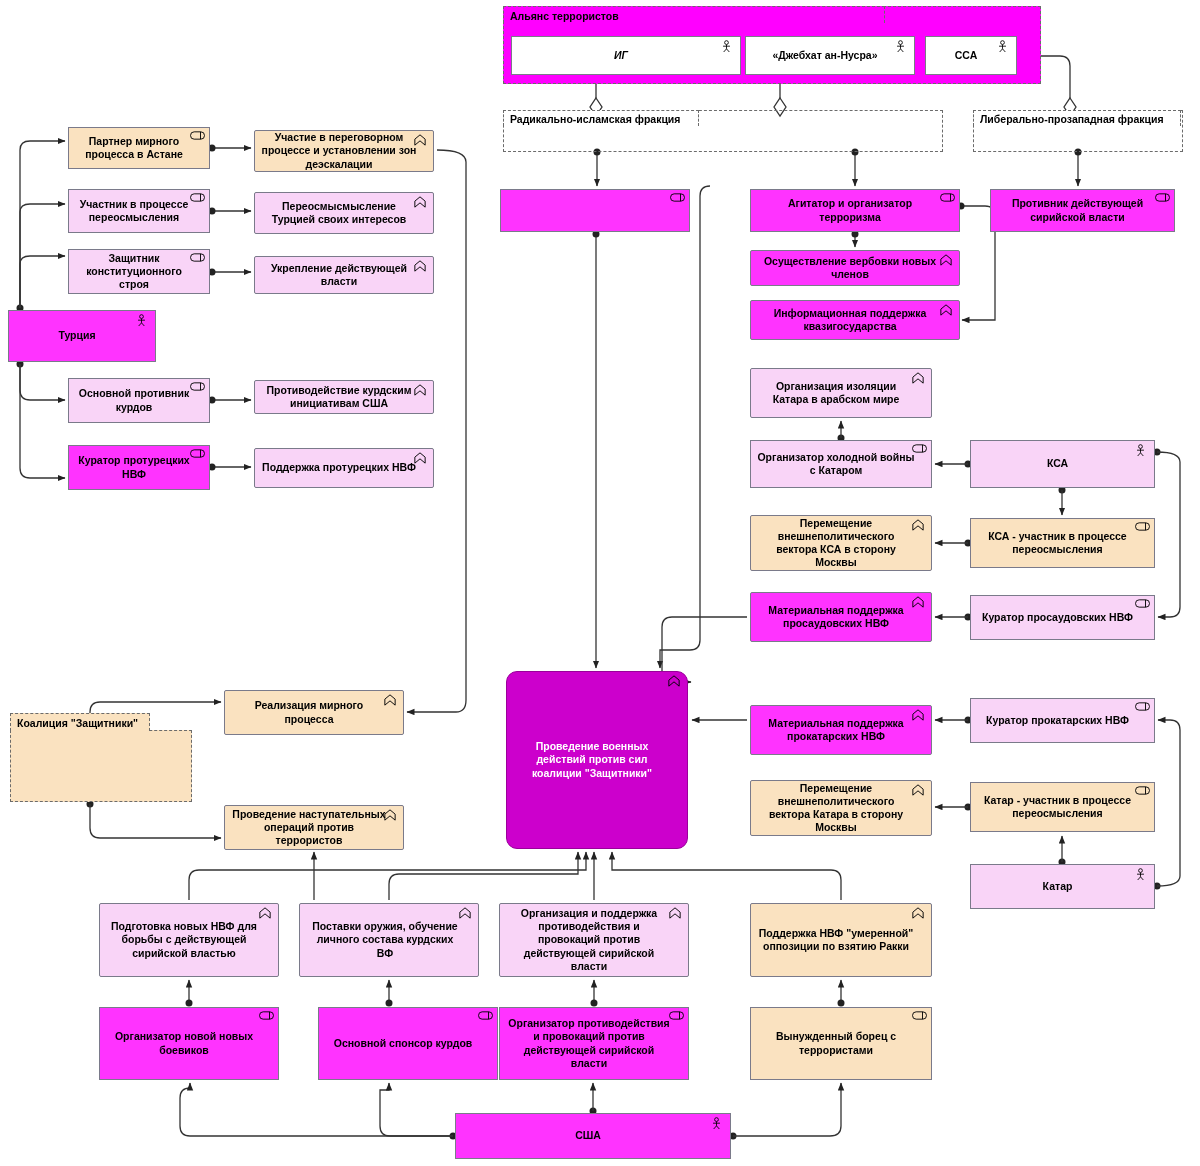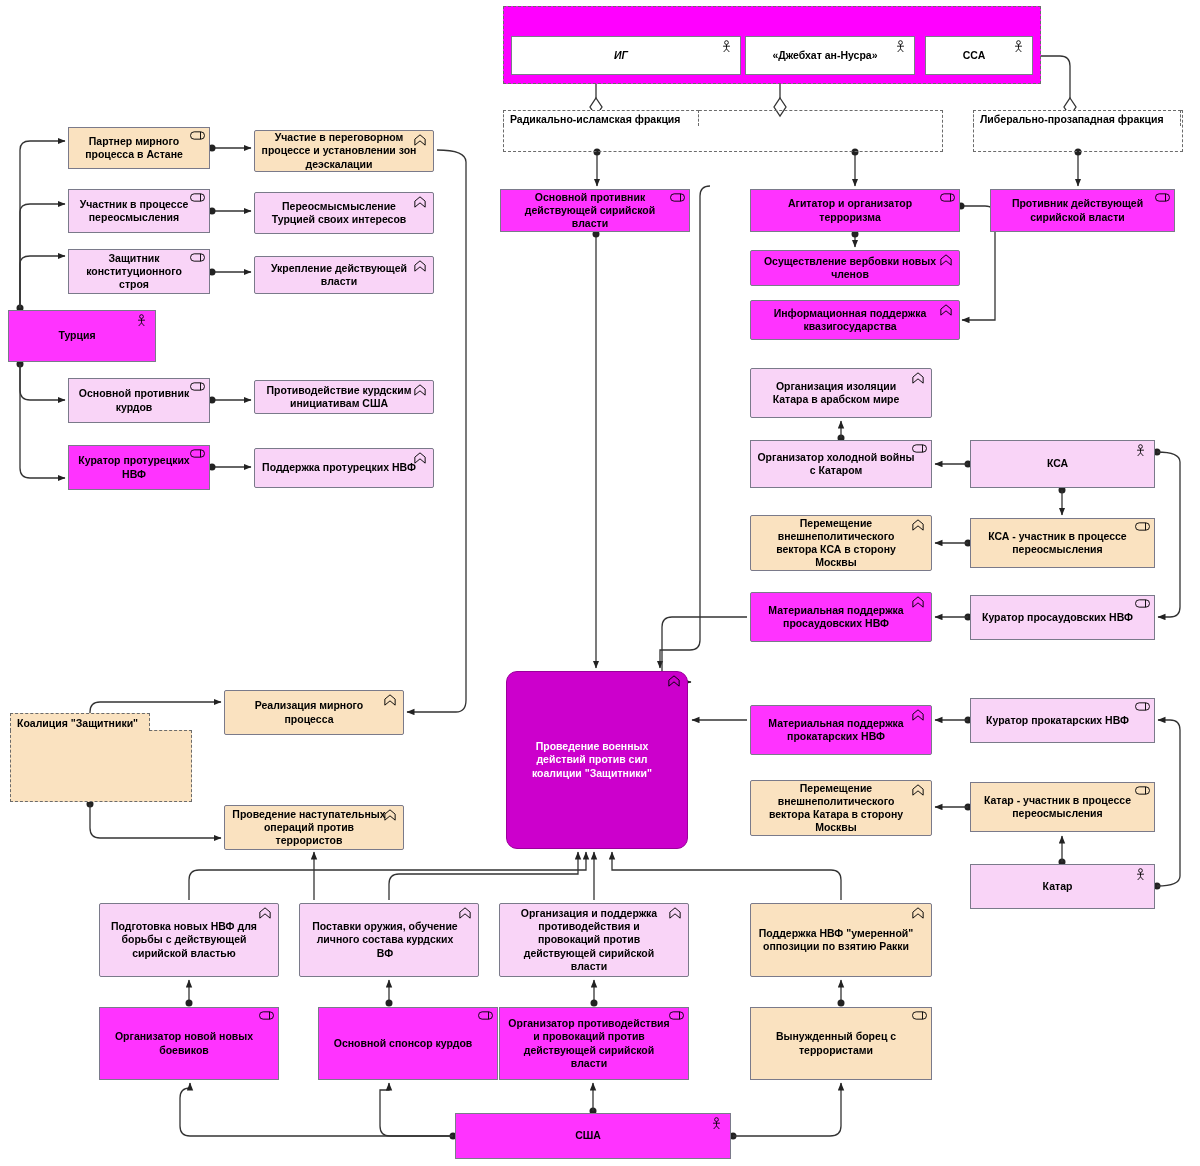--- a/index.html
+++ b/index.html
@@ -157,20 +157,23 @@
       <circle cx="453" cy="1136" r="3.5" fill="#222" stroke="none"></circle>
       <path d="M453,1136 L190,1136 Q180,1136 180,1126 L180,1098 Q180,1088 190,1088 L190,1083" marker-end="url(#arw)"></path>
       <path d="M453,1136 L390,1136 Q380,1136 380,1126 L380,1090 L389,1090 L389,1083" marker-end="url(#arw)"></path>
       <circle cx="733" cy="1136" r="3.5" fill="#222" stroke="none"></circle>
       <path d="M733,1136 L830,1136 Q841,1136 841,1126 L841,1083" marker-end="url(#arw)"></path>
     </g>
   </svg>
 
   <div class="group group-fill-magenta" style="left:503px;top:6px;width:538px;height:78px;">
   </div>
+  <div class="group-tab on-magenta" style="left:503px;top:6px;width:382px;height:17px;">
+    <span>Альянс террористов</span>
+  </div>
 
   <div class="group" style="left:503px;top:110px;width:440px;height:42px;"></div>
   <div class="group-tab on-none" style="left:503px;top:110px;width:196px;height:16px;background:#fff;">
     <span>Радикально-исламская фракция</span>
   </div>
 
   <div class="group" style="left:973px;top:110px;width:210px;height:42px;"></div>
   <div class="group-tab on-none" style="left:973px;top:110px;width:208px;height:16px;background:#fff;">
     <span>Либерально-прозападная фракция</span>
   </div>
@@ -192,31 +195,30 @@
       </div>
       <div class="node c-white" style="left: 745px; top: 36px; width: 170px; height: 39px;">
         <span class="lbl">«Джебхат ан-Нусра»</span>
         <span class="ic">
           <svg viewBox="0 0 14 16" width="11" height="13">
             <circle cx="7" cy="3" r="2.4" fill="none" stroke="#000" stroke-width="1.1"></circle>
             <path d="M7,5.6 L7,11 M2.6,7.6 L11.4,7.6 M7,11 L3.4,15 M7,11 L10.6,15" fill="none" stroke="#000" stroke-width="1.1"></path>
           </svg>
         </span>
       </div>
-      <div class="node c-white" style="left: 925px; top: 36px; width: 108px; height: 39px;">
+      <div class="node c-white" style="left: 925px; top: 36px; width: 92px; height: 39px;">
         <span class="lbl">ССА</span>
         <span class="ic">
           <svg viewBox="0 0 14 16" width="11" height="13">
             <circle cx="7" cy="3" r="2.4" fill="none" stroke="#000" stroke-width="1.1"></circle>
             <path d="M7,5.6 L7,11 M2.6,7.6 L11.4,7.6 M7,11 L3.4,15 M7,11 L10.6,15" fill="none" stroke="#000" stroke-width="1.1"></path>
           </svg>
         </span>
       </div>
       <div class="node c-magenta" style="left: 500px; top: 189px; width: 190px; height: 43px;">
-        <span class="lbl">Основной противник действующей сирийской власти</span>
         <span class="ic">
           <svg viewBox="0 0 18 10" width="15" height="9">
             <rect x="0.6" y="0.6" width="16.8" height="8.8" rx="4.4" fill="none" stroke="#000" stroke-width="1.1"></rect>
             <line x1="12.6" y1="0.6" x2="12.6" y2="9.4" stroke="#000" stroke-width="1.1"></line>
           </svg>
         </span>
       </div>
       <div class="node c-magenta" style="left: 750px; top: 189px; width: 210px; height: 43px;">
         <span class="lbl">Агитатор и организатор терроризма</span>
         <span class="ic">

